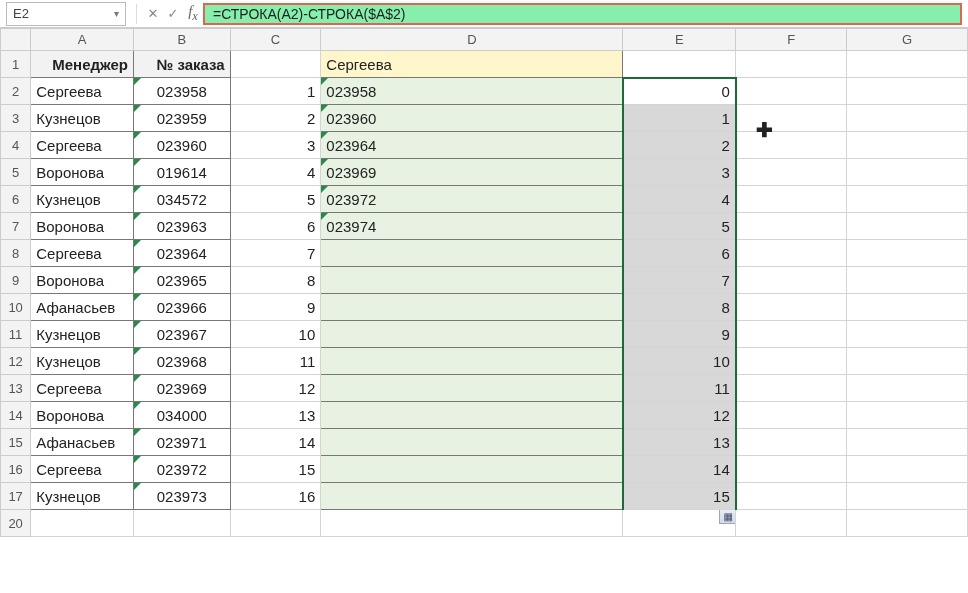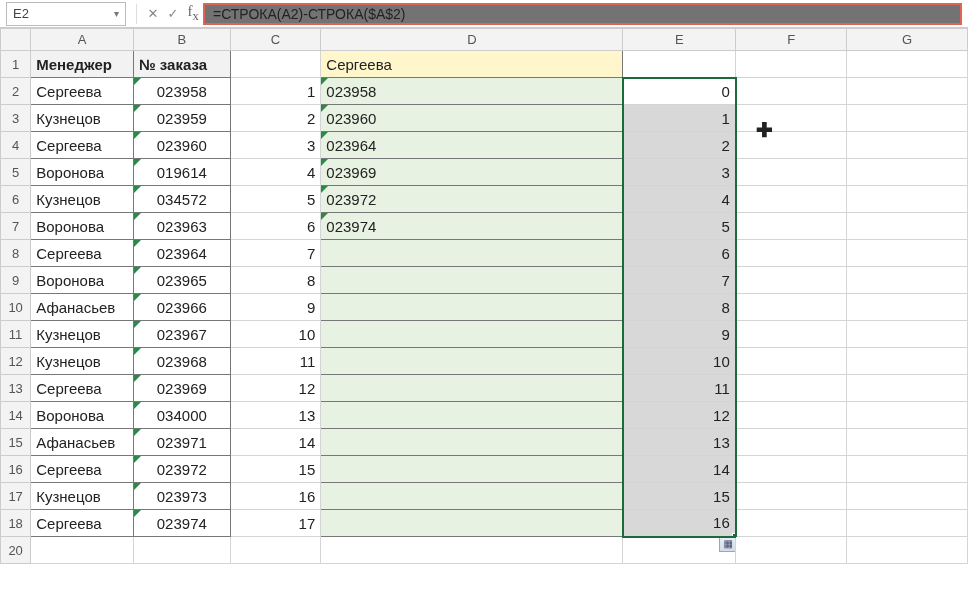--- a/index.html
+++ b/index.html
@@ -32,26 +32,26 @@
   }
   .name-box .dd {
     margin-left: auto;
     color: #777;
     font-size: 10px;
   }
   .fb-sep { width: 1px; height: 20px; background: #ddd; margin: 0 6px; }
   .fb-btn {
     width: 20px; text-align: center; color: #888; font-size: 13px;
   }
-  .fb-btn.fx { font-family: serif; color: #666; font-size: 15px; }
+  .fb-btn.fx { font-style: italic; font-family: serif; color: #666; font-size: 15px; }
   .formula-input {
     flex: 1;
     height: 22px;
     border: 2px solid #e06453;
-    background: #737373;
+    background: #86efac;
     display: flex;
     align-items: center;
     padding: 0 8px;
     font-size: 14px;
     margin-right: 6px;
     color: #222;
   }
 
   .grid-wrap { position: relative; }
   table.grid {
@@ -82,21 +82,21 @@
     white-space: nowrap;
   }
   .w-a { width: 102px; }
   .w-b { width: 96px; }
   .w-c { width: 90px; }
   .w-d { width: 300px; }
   .w-e { width: 112px; }
   .w-f { width: 110px; }
   .w-g { width: 120px; }
 
-  .hdr-cell { background: #f2f2f2 !important; font-weight: bold; text-align: left; }
+  .hdr-cell { background: #f2f2f2 !important; font-weight: bold; text-align: right; }
   .num-right { text-align: right; }
   .txt-center { text-align: center; }
   .green-tick::before {
     content: '';
     position: absolute;
     top: 0; left: 0;
     border-top: 7px solid #2a8a4a;
     border-right: 7px solid transparent;
   }
   .border-strong { border: 1px solid #777 !important; }
@@ -343,30 +343,20 @@
         <tr>
           <td class="rowhead sel">17</td>
           <td class="cell border-strong">Кузнецов</td>
           <td class="cell border-strong txt-center green-tick">023973</td>
           <td class="cell num-right">16</td>
           <td class="cell green-fill border-strong"></td>
           <td class="cell num-right sel-left sel-right grey-fill">15</td>
           <td class="cell"></td>
           <td class="cell"></td>
         </tr>
-        <tr>
-          <td class="rowhead sel">18</td>
-          <td class="cell border-strong">Сергеева</td>
-          <td class="cell border-strong txt-center green-tick">023974</td>
-          <td class="cell num-right">17</td>
-          <td class="cell green-fill border-strong"></td>
-          <td class="cell num-right sel-left sel-right grey-fill sel-bottom">16<div class="fill-handle"></div></td>
-          <td class="cell"></td>
-          <td class="cell"></td>
-        </tr>
       </tbody>
   <tbody>
         <tr>
     <td class="rowhead">20</td>
     <td class="cell"></td>
     <td class="cell"></td>
     <td class="cell"></td>
     <td class="cell"></td>
     <td class="cell" style="position:relative">
       <div class="paste-icon" style="right:-2px;top:-2px;">▦</div>

